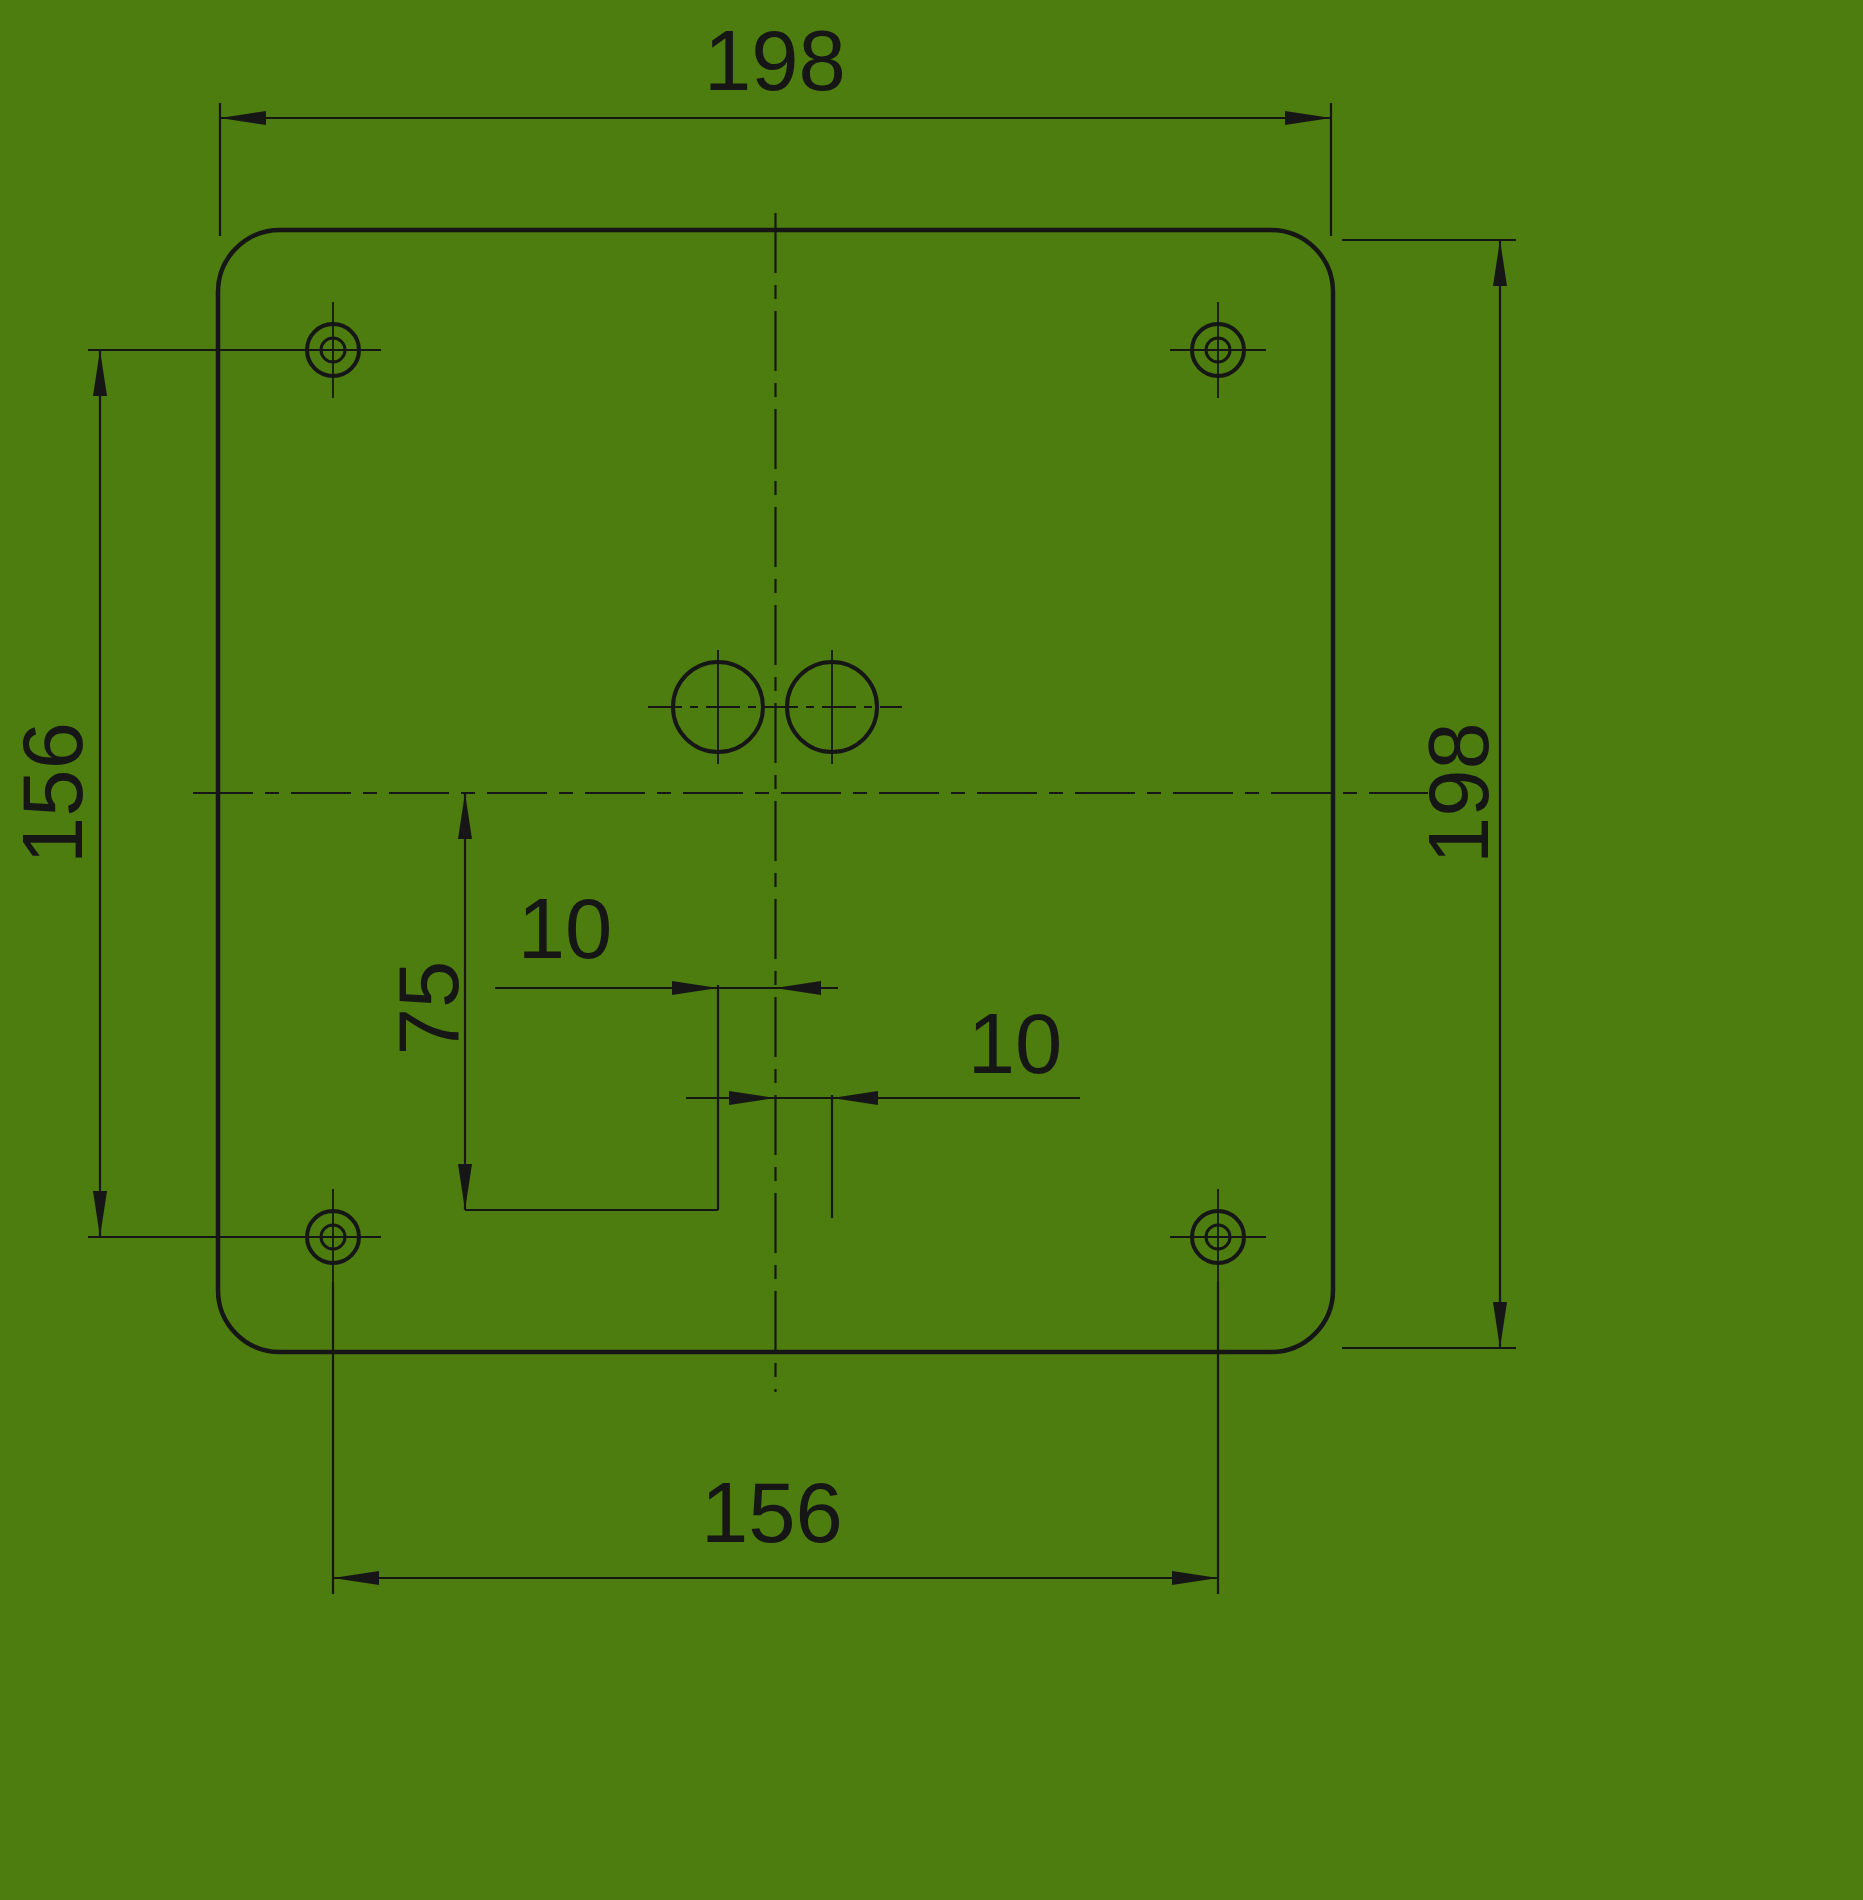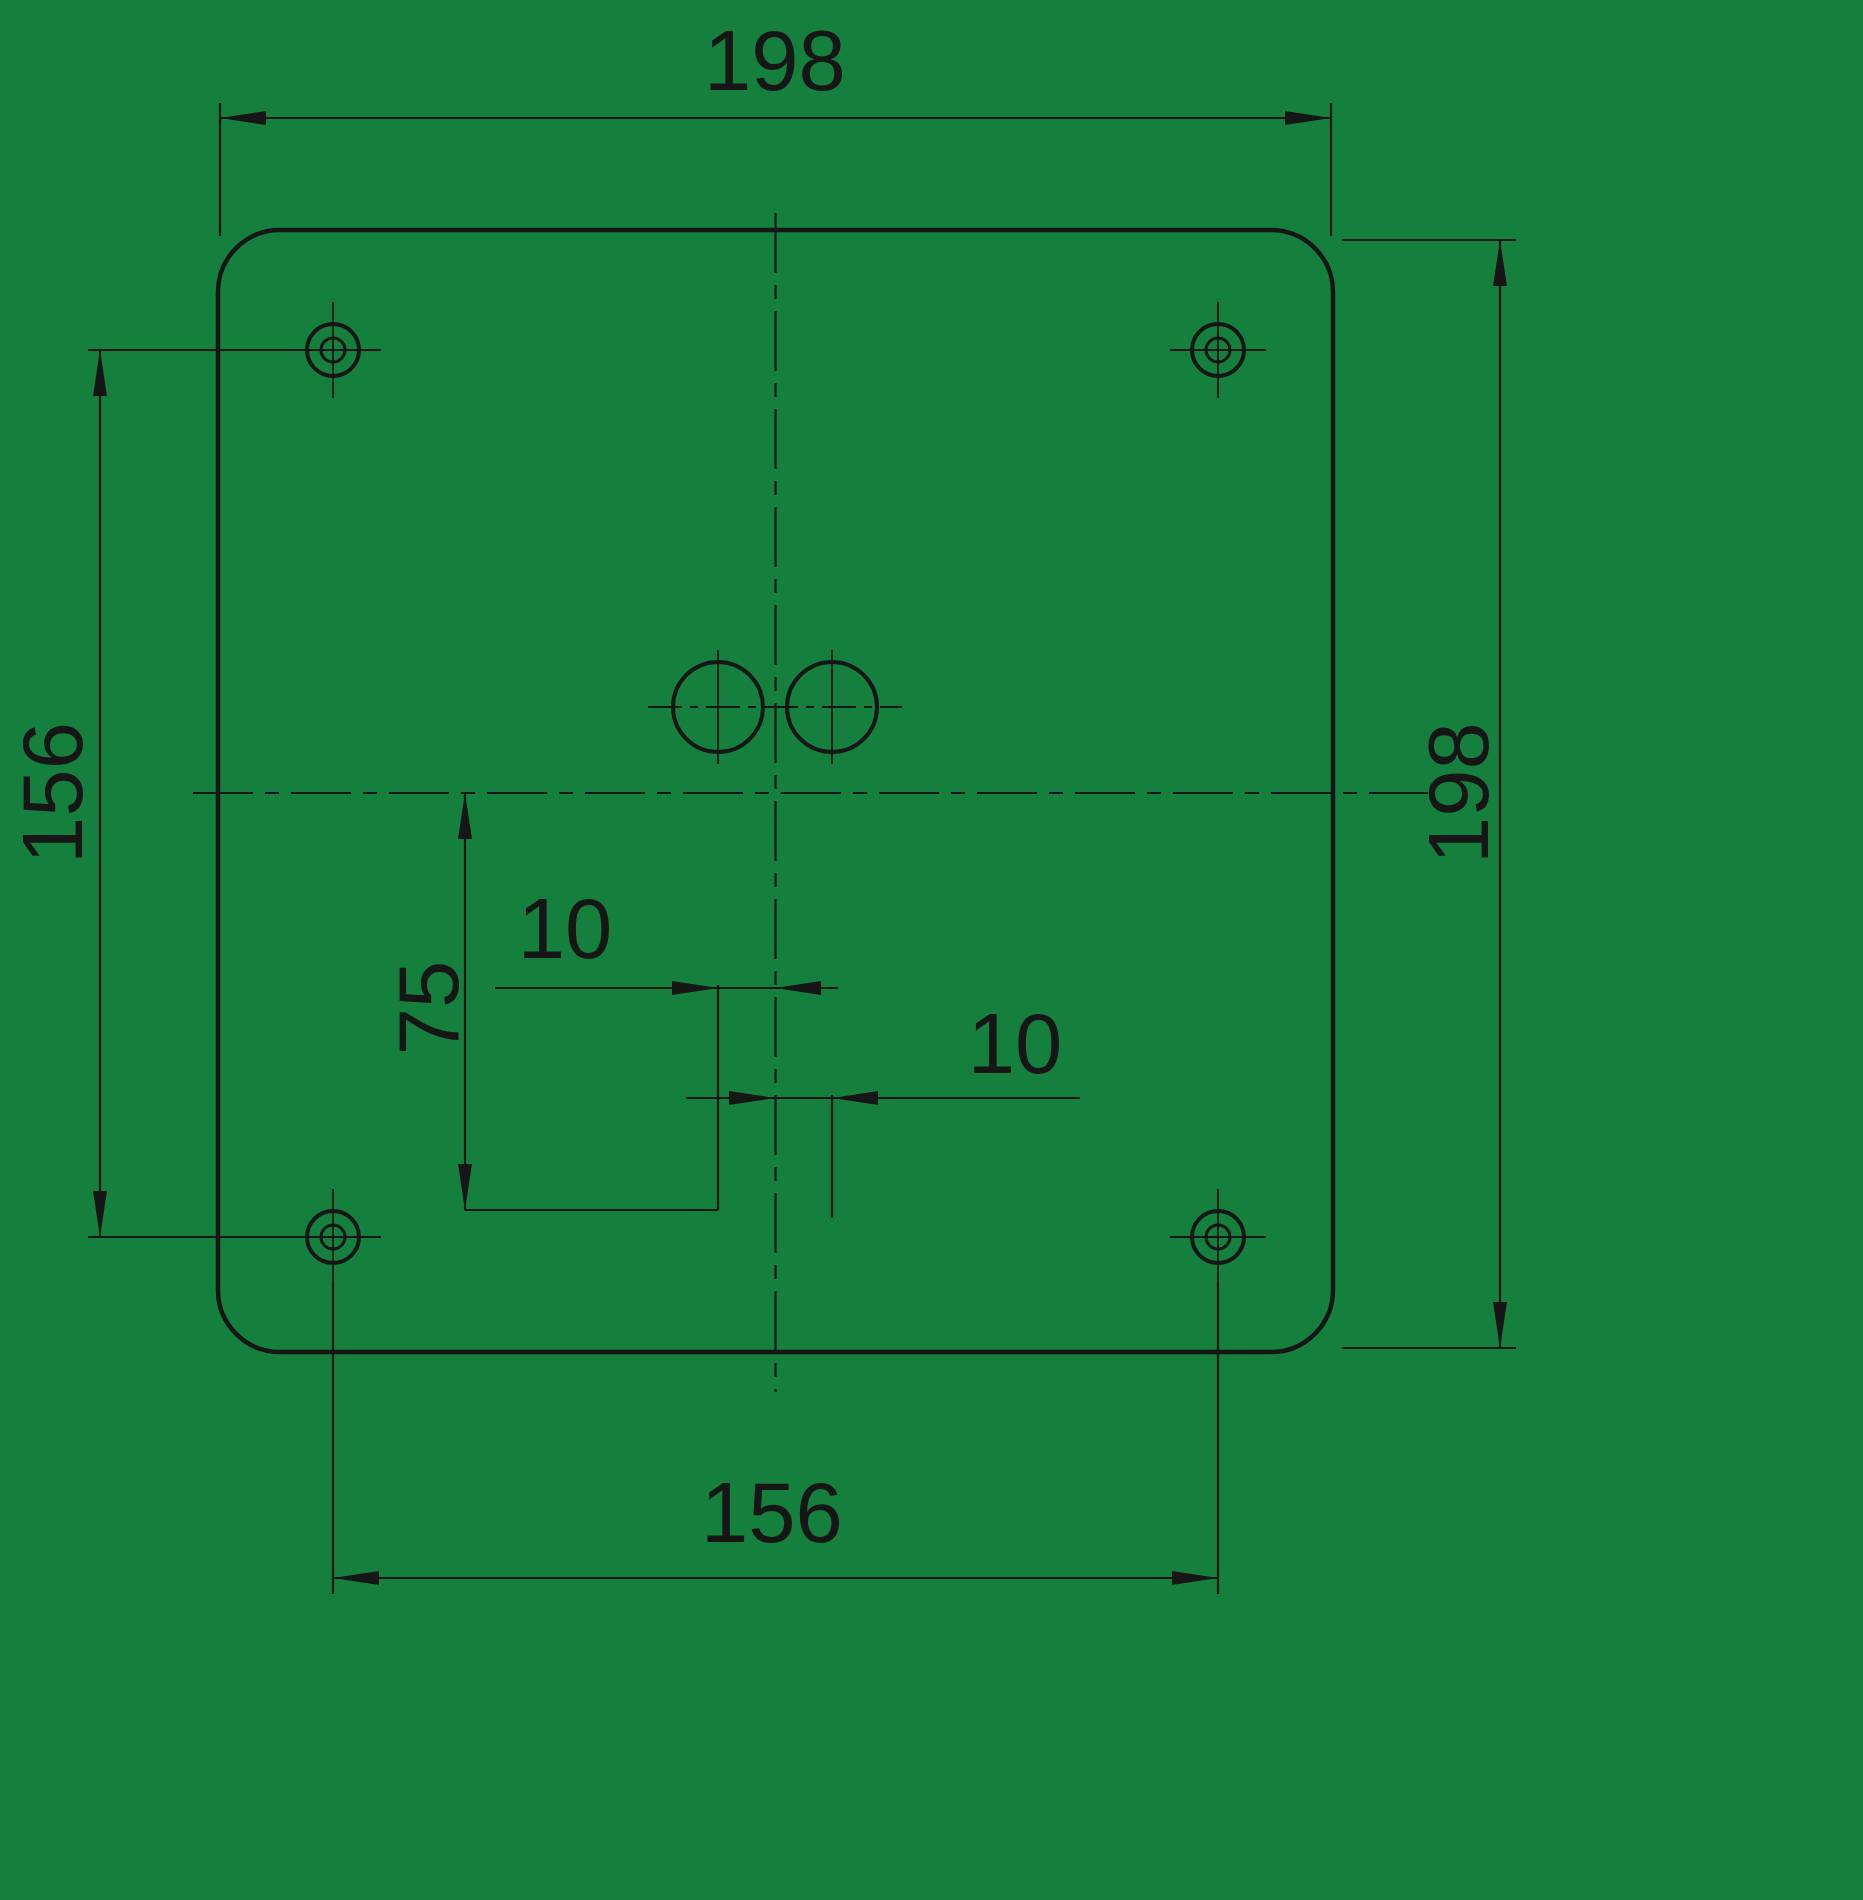--- a/index.html
+++ b/index.html
@@ -5,21 +5,21 @@
   html, body {
     margin: 0;
     padding: 0;
     background: #ffffff;
     font-family: "Liberation Sans", sans-serif;
   }
   .stage {
     position: relative;
     width: 1863px;
     height: 1900px;
-    background: #15803d;
+    background: #4d7c0f;
     overflow: hidden;
   }
   svg { display: block; }
 
   .outline   { fill: none; stroke: #161616; stroke-width: 4.5; stroke-linejoin: round; }
   .thick     { fill: none; stroke: #161616; stroke-width: 4; }
   .mid       { fill: none; stroke: #161616; stroke-width: 3; }
   .dim       { fill: none; stroke: #161616; stroke-width: 2.2; }
   .thin      { fill: none; stroke: #161616; stroke-width: 1.8; }
   .cl        { fill: none; stroke: #161616; stroke-width: 2.2; stroke-dasharray: 60 12 14 12; }

